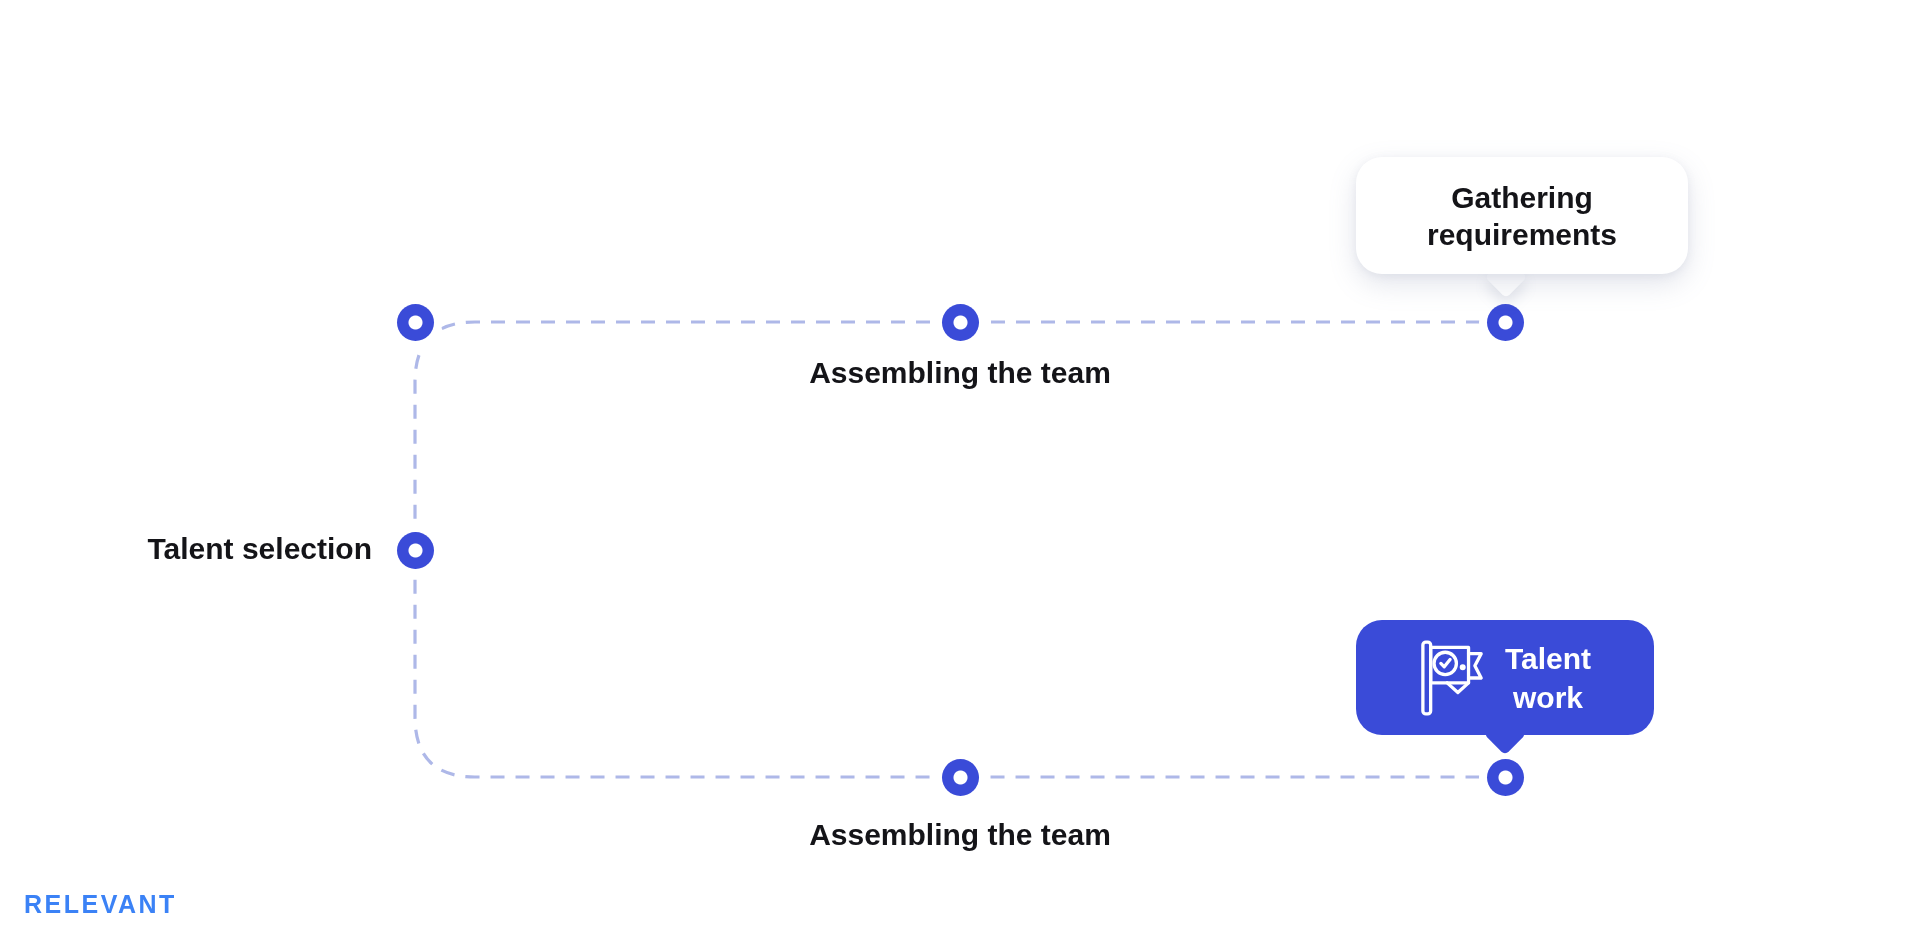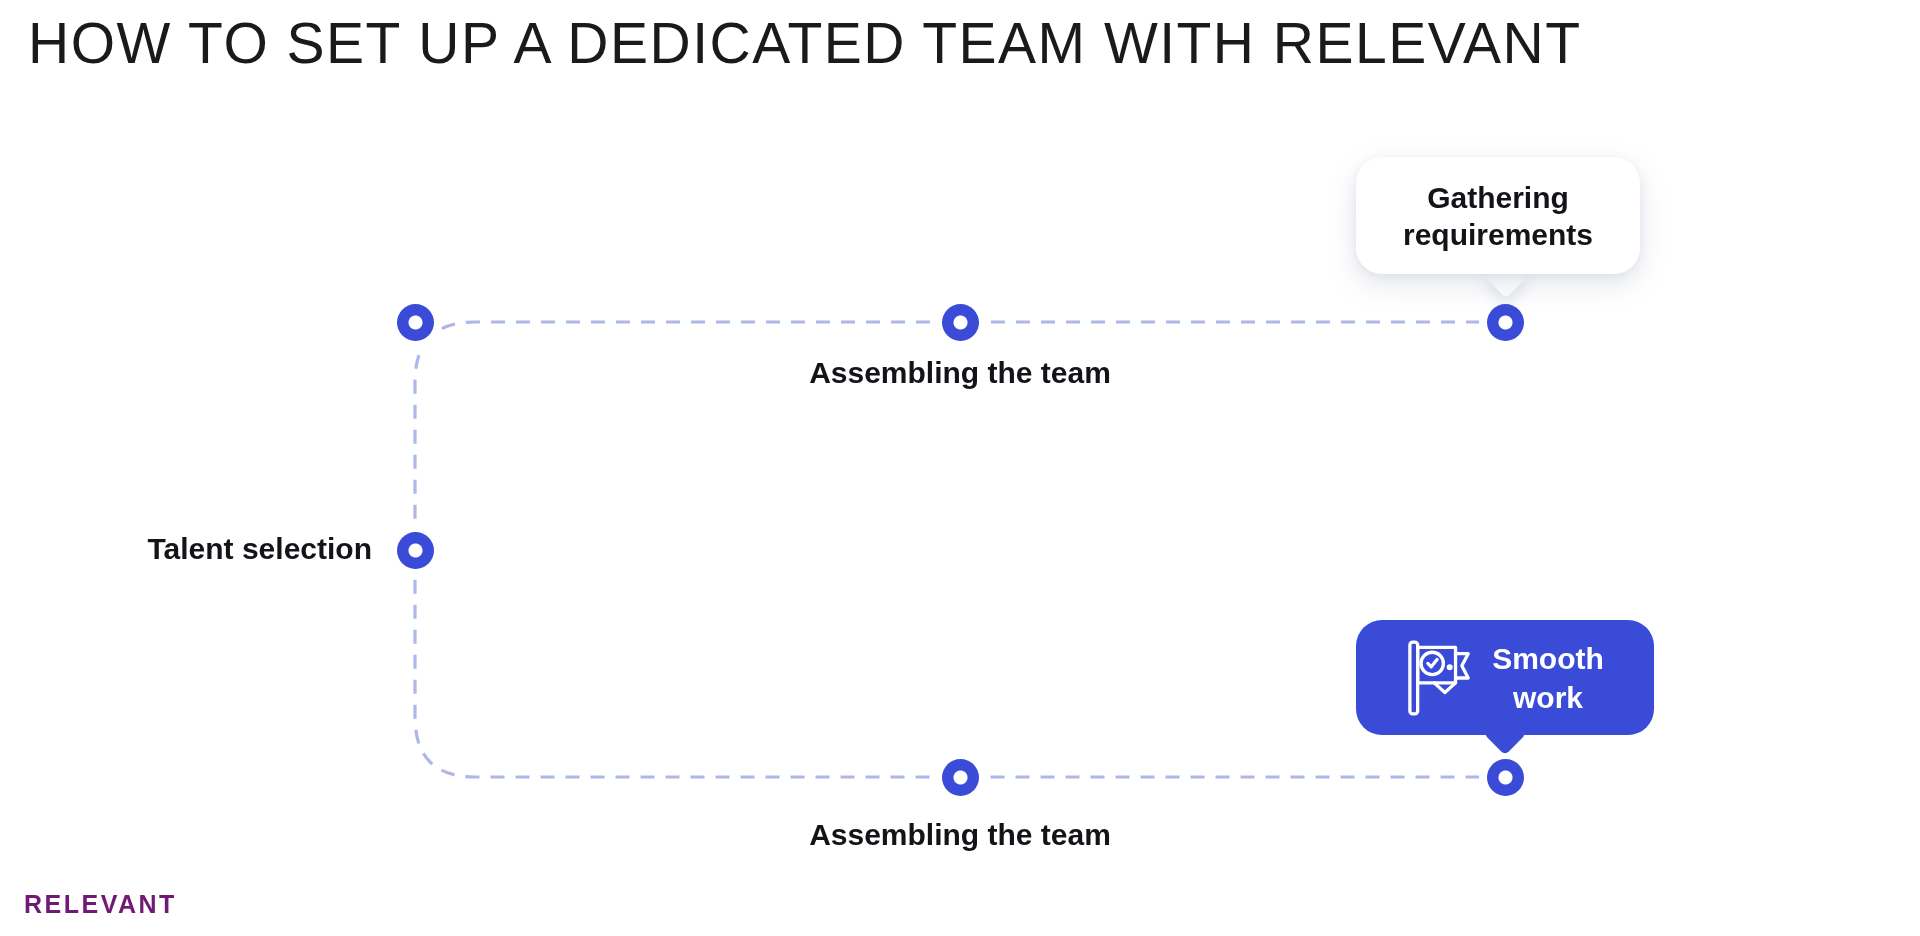--- a/index.html
+++ b/index.html
@@ -51,21 +51,21 @@
     font-weight:700;
     color:#141418;
     white-space:nowrap;
   }
   .label-center{transform:translateX(-50%);}
   .label-right{text-align:right;}
   
   .callout{
     position:absolute;
     left:1356px; top:157px;
-    width:284px; height:117px;
+    width:332px; height:117px;
     background:#ffffff;
     border-radius:26px;
     box-shadow:0 10px 28px rgba(115,125,160,0.20), 0 2px 8px rgba(115,125,160,0.10);
     display:flex;flex-direction:column;
     align-items:center;justify-content:center;
     font-size:30px;font-weight:700;line-height:37px;
     color:#141418;
     z-index:3;
   }
   .callout-tail{
@@ -105,36 +105,35 @@
   }
   .flag-icon{display:block;}
   .flag-icon *{stroke:#ffffff;}
   
   .footer-logo{
     position:absolute;
     left:24px; bottom:17px;
     font-size:25px;
     font-weight:800;
     letter-spacing:2.5px;
-    color:#701a75;
+    color:#3b82f6;
   }
   .footer-site{
     position:absolute;
     right:18px; bottom:13px;
     font-size:29px;
     font-weight:300;
     color:#1c1c1e;
   }
 </style>
 </head>
 <body>
 
 <div class="canvas">
 
-  <h1 class="page-title">HOW TO SET UP A DEDICATED TEAM WITH RELEVANT</h1>
 
   <svg class="route-svg" viewBox="0 0 1920 936" aria-hidden="true">
     <path class="route" d="M1505 322 H475 Q415 322 415 382 V717 Q415 777 475 777 H1505"></path>
   </svg>
 
   <div class="node" style="left:396.5px;top:303.5px;"></div>
   <div class="node" style="left:941.5px;top:303.5px;"></div>
   <div class="node" style="left:1486.5px;top:303.5px;"></div>
   <div class="node" style="left:396.5px;top:531.5px;"></div>
   <div class="node" style="left:941.5px;top:758.5px;"></div>
@@ -157,20 +156,20 @@
     <svg class="flag-icon" width="68" height="80" viewBox="0 0 70 82" fill="none" stroke="#ffffff" stroke-width="3.4" stroke-linejoin="round" stroke-linecap="round">
       <rect x="4" y="4" width="8" height="74" rx="3"></rect>
       <path d="M12 9.5 H51 V46 H12 Z"></path>
       <path d="M29 46 L40 56 L51 46"></path>
       <path d="M51 16 H64 L57.5 28.5 L64 41 H51"></path>
       <circle cx="27" cy="26" r="11.5"></circle>
       <path d="M22.5 26 l3.5 3.5 L32 22"></path>
       <circle cx="45" cy="30" r="1.4" fill="#ffffff" stroke="none"></circle>
     </svg>
     <div class="badge-text">
-      <div>Smooth</div>
+      <div>Talent</div>
       <div>work</div>
     </div>
   </div>
 
   <div class="footer-logo">RELEVANT</div>
 
 </div>
 
 </body></html>

